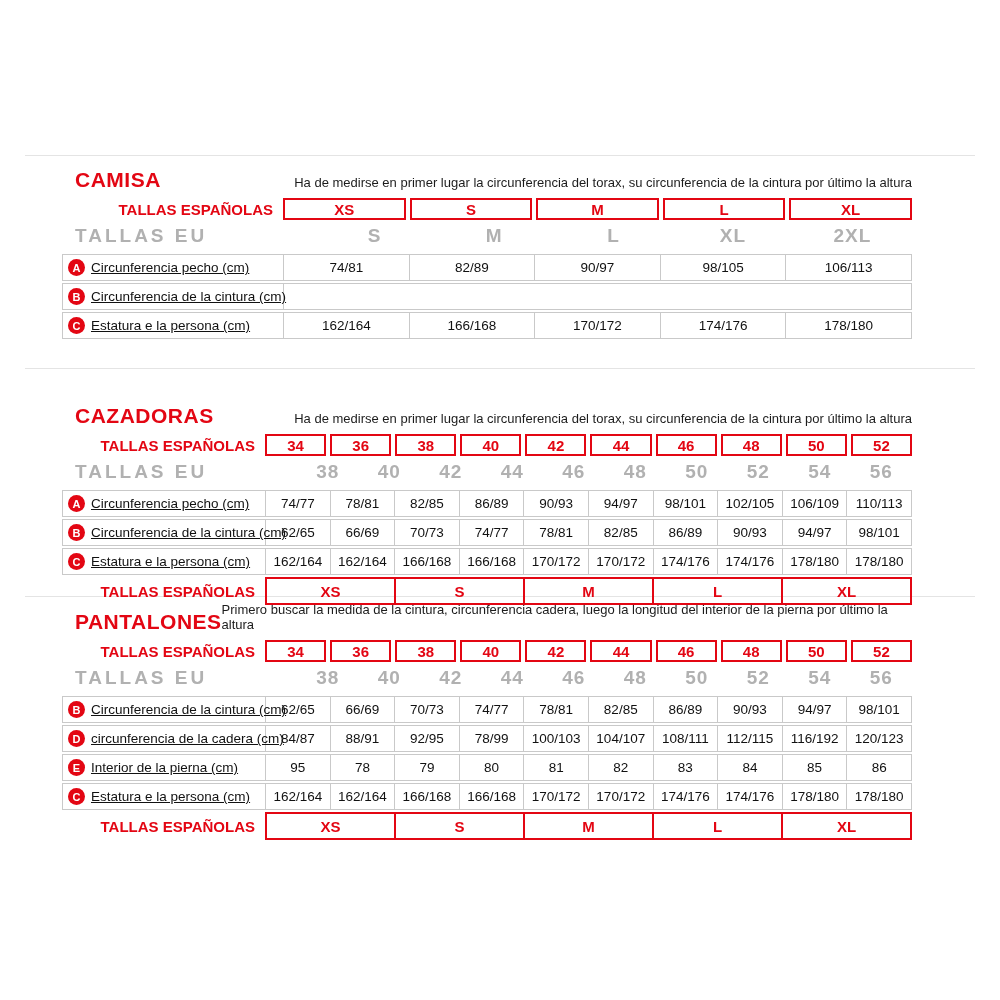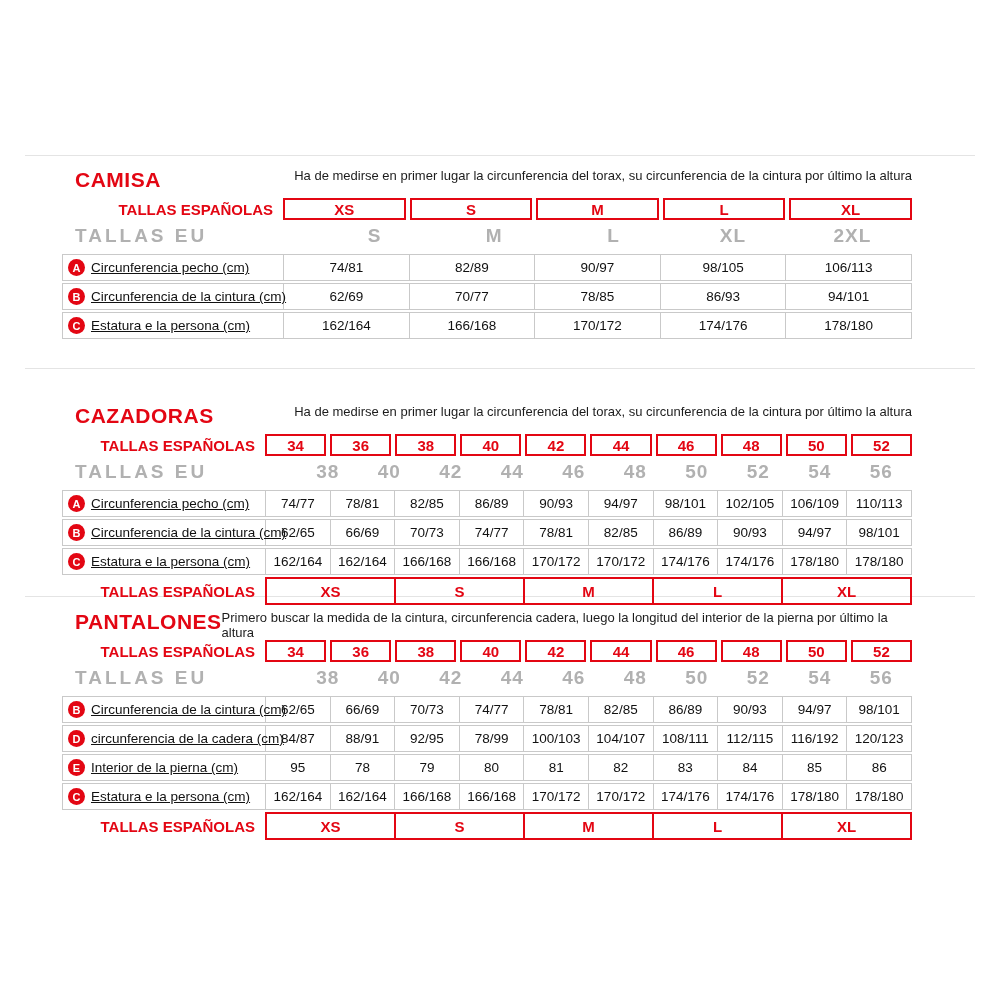--- a/index.html
+++ b/index.html
@@ -3,21 +3,21 @@
 <meta charset="utf-8">
 <style>
   * { margin:0; padding:0; box-sizing:border-box; }
   html,body { width:1000px; height:1000px; background:#ffffff;
     font-family:"Liberation Sans", sans-serif; position:relative; overflow:hidden; }
   :root { --red:#e30613; --gray-txt:#b1b1b1; --bord:#c9c9c9; --ink:#111; }
 
   .hrule { position:absolute; left:25px; right:25px; height:1px; background:#e4e4e4; }
 
   .section { position:absolute; left:62px; width:850px; }
-  .sec-head { display:flex; justify-content:space-between; align-items:flex-start; height:24px; margin-bottom:6px; }
+  .sec-head { display:flex; justify-content:space-between; align-items:flex-end; height:24px; margin-bottom:6px; }
   .sec-title { color:var(--red); font-size:21px; font-weight:bold; letter-spacing:.5px; padding-left:13px; }
   .sec-note { font-size:13px; color:#1c1c1c; padding-bottom:2px; }
 
   .row { display:flex; }
   .label-col { width:var(--label-w); flex:none; }
 
   .red-row { margin-bottom:2px; height:22px; }
   .red-row .label-col { display:flex; align-items:center; justify-content:flex-end;
      padding-right:10px; color:var(--red); font-weight:bold; font-size:15px; white-space:nowrap; }
   .red-sizes { flex:1; display:flex; gap:4px; }
@@ -98,27 +98,20 @@
           <div class="data-cell">82/89</div>
           <div class="data-cell">90/97</div>
           <div class="data-cell">98/105</div>
           <div class="data-cell">106/113</div>
         </div>
       </div>
       <div class="row data-row">
         <div class="label-col">
           <div class="badge">B</div>
           <div class="row-label">Circunferencia de la cintura (cm)</div>
-        </div>
-        <div class="data-cells">
-          <div class="data-cell">62/69</div>
-          <div class="data-cell">70/77</div>
-          <div class="data-cell">78/85</div>
-          <div class="data-cell">86/93</div>
-          <div class="data-cell">94/101</div>
         </div>
       </div>
       <div class="row data-row">
         <div class="label-col">
           <div class="badge">C</div>
           <div class="row-label">Estatura e la persona (cm)</div>
         </div>
         <div class="data-cells">
           <div class="data-cell">162/164</div>
           <div class="data-cell">166/168</div>

